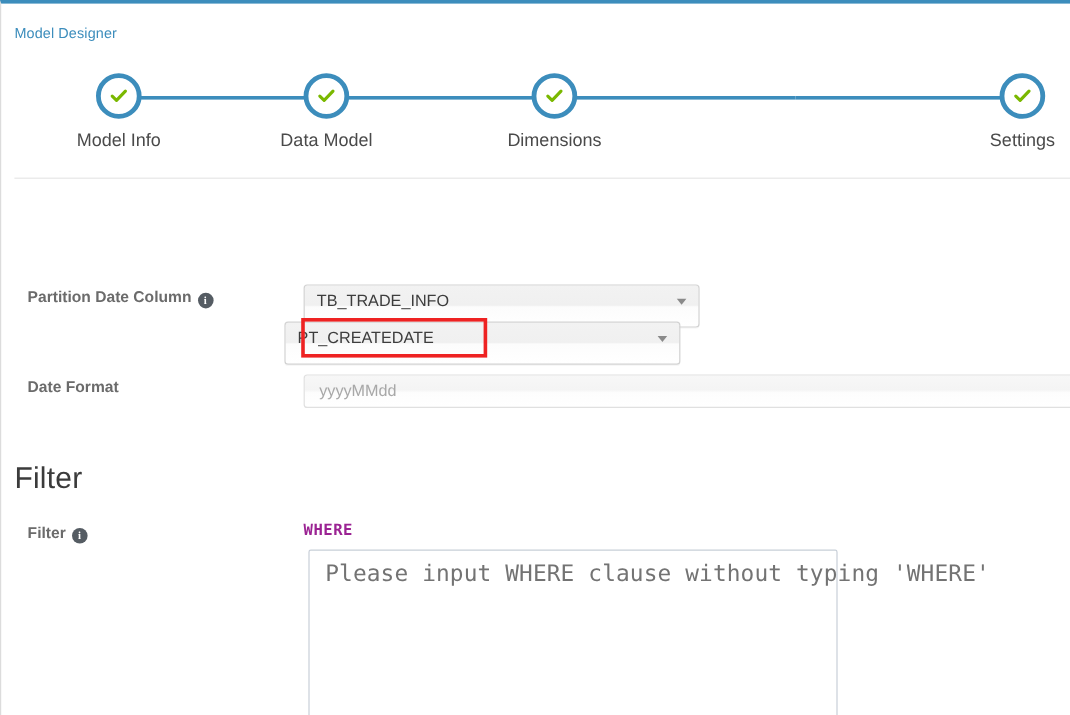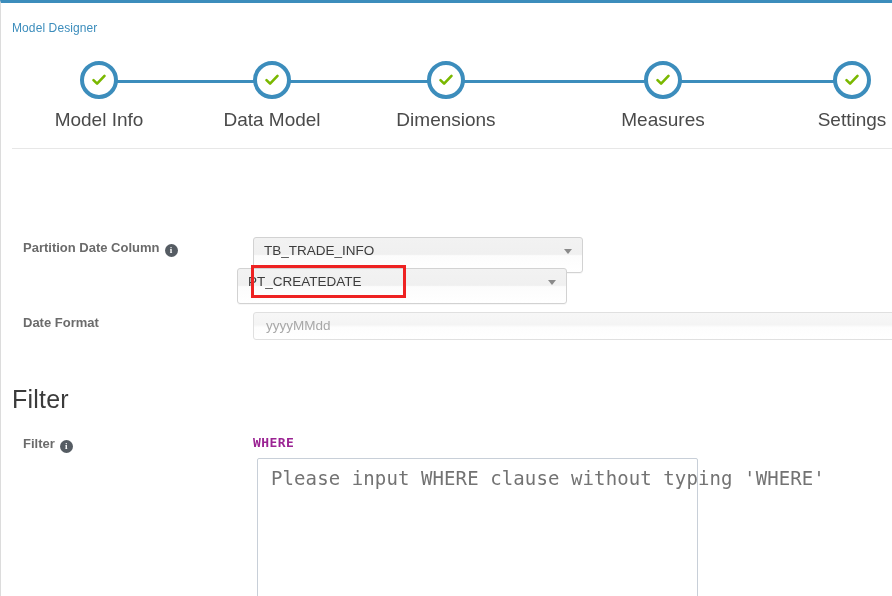--- a/index.html
+++ b/index.html
@@ -74,21 +74,21 @@
     box-sizing: content-box;
   }
   .step-circle svg {
     position: absolute;
     left: 50%;
     top: 50%;
     transform: translate(-50%, -50%);
   }
   .step-label {
     margin-top: 10px;
-    font-size: 19px;
+    font-size: 15px;
     color: #4a4a4a;
     white-space: nowrap;
   }
 
   
   .divider {
     position: absolute;
     left: 11px;
     width: 881px;
     height: 1px;
@@ -244,37 +244,29 @@
 
     <div class="step" style="left:271px;">
       <div class="step-circle">
         <svg width="17" height="17" viewBox="0 0 17 17">
           <path d="M3 8.6 L6.6 12.2 L14 4.4" stroke="#7ab800" stroke-width="2.6" fill="none" stroke-linecap="round" stroke-linejoin="round"></path>
         </svg>
       </div>
       <div class="step-label">Data Model</div>
     </div>
 
-    <div class="step" style="left:445px;">
+    <div class="step" style="left:461px;">
       <div class="step-circle">
         <svg width="17" height="17" viewBox="0 0 17 17">
           <path d="M3 8.6 L6.6 12.2 L14 4.4" stroke="#7ab800" stroke-width="2.6" fill="none" stroke-linecap="round" stroke-linejoin="round"></path>
         </svg>
       </div>
       <div class="step-label">Dimensions</div>
     </div>
 
-    <div class="step" style="left:662px;">
-      <div class="step-circle">
-        <svg width="17" height="17" viewBox="0 0 17 17">
-          <path d="M3 8.6 L6.6 12.2 L14 4.4" stroke="#7ab800" stroke-width="2.6" fill="none" stroke-linecap="round" stroke-linejoin="round"></path>
-        </svg>
-      </div>
-      <div class="step-label">Measures</div>
-    </div>
 
     <div class="step" style="left:851px;">
       <div class="step-circle">
         <svg width="17" height="17" viewBox="0 0 17 17">
           <path d="M3 8.6 L6.6 12.2 L14 4.4" stroke="#7ab800" stroke-width="2.6" fill="none" stroke-linecap="round" stroke-linejoin="round"></path>
         </svg>
       </div>
       <div class="step-label">Settings</div>
     </div>
 

